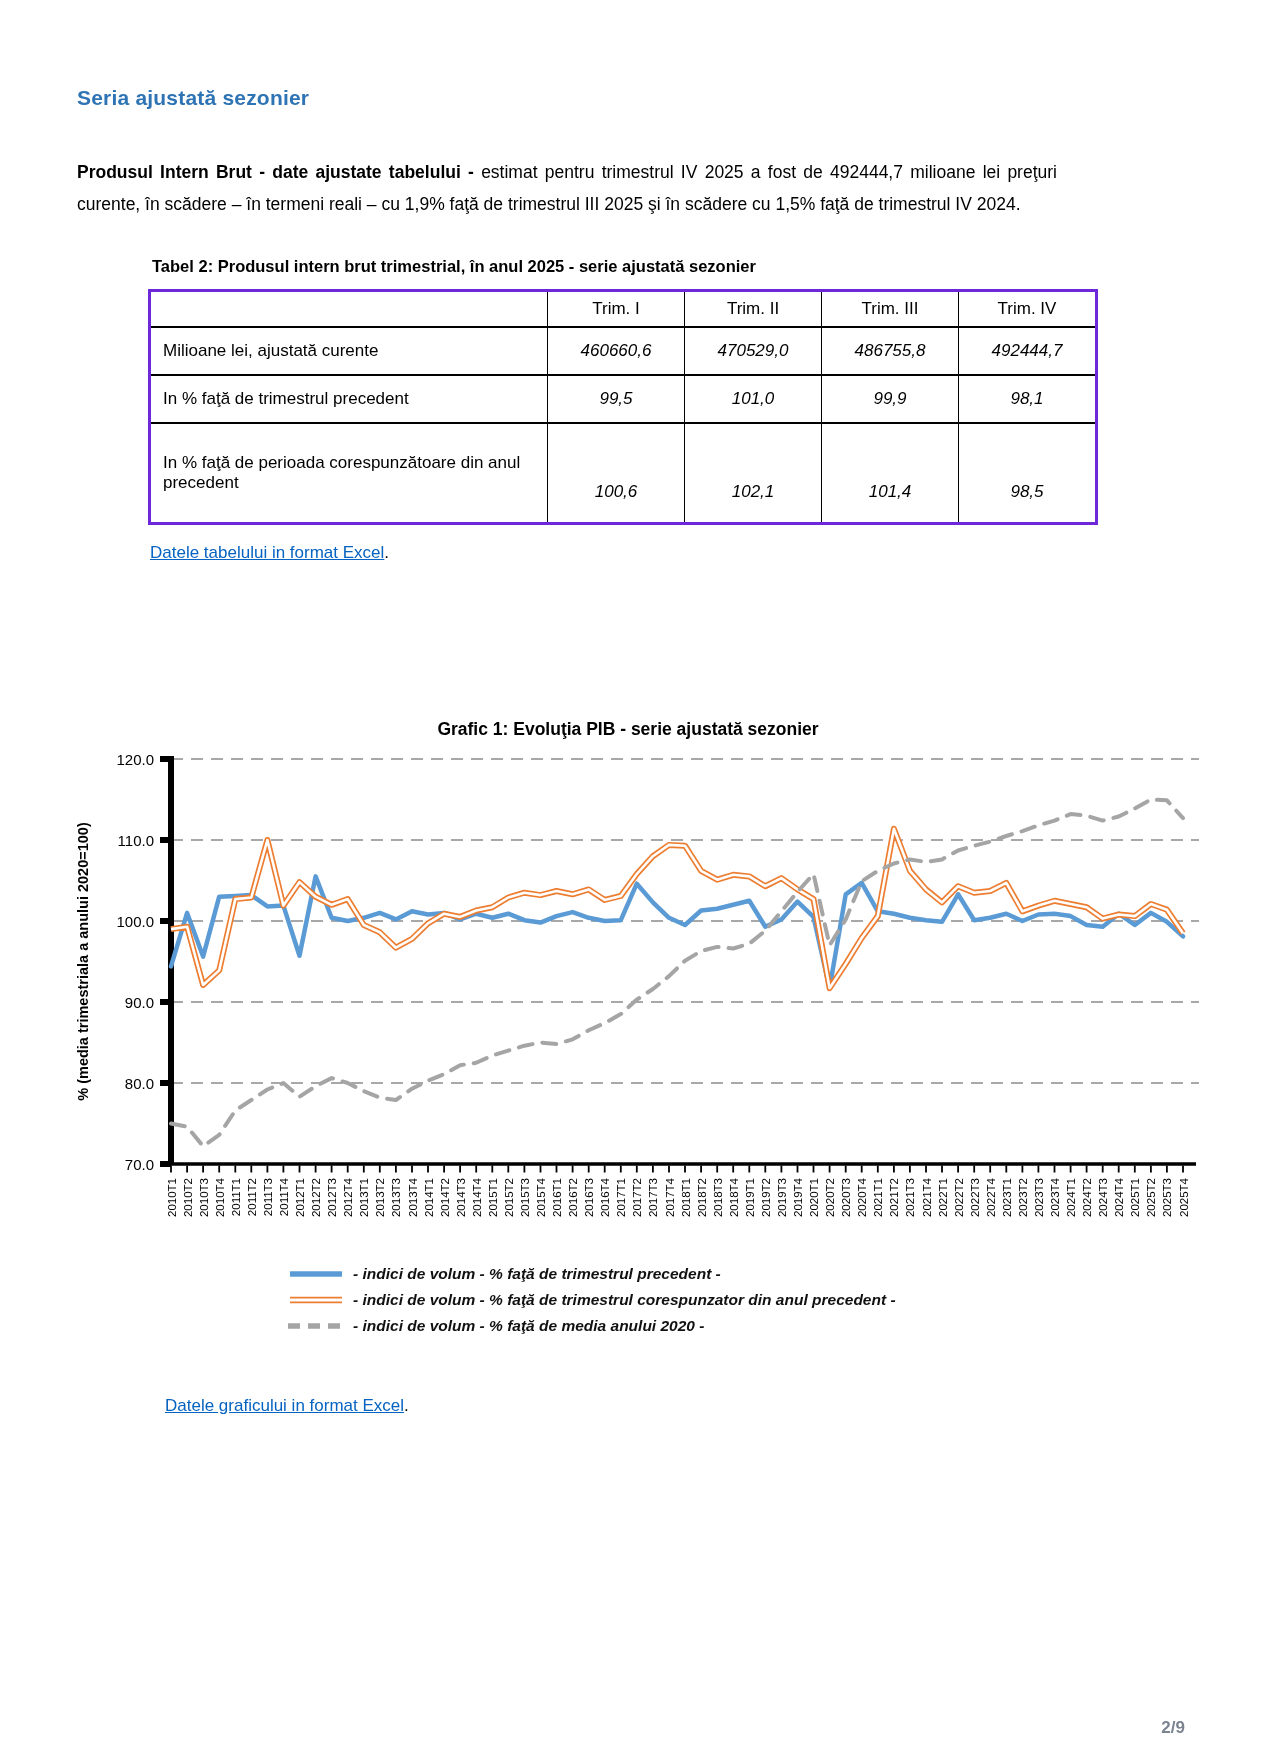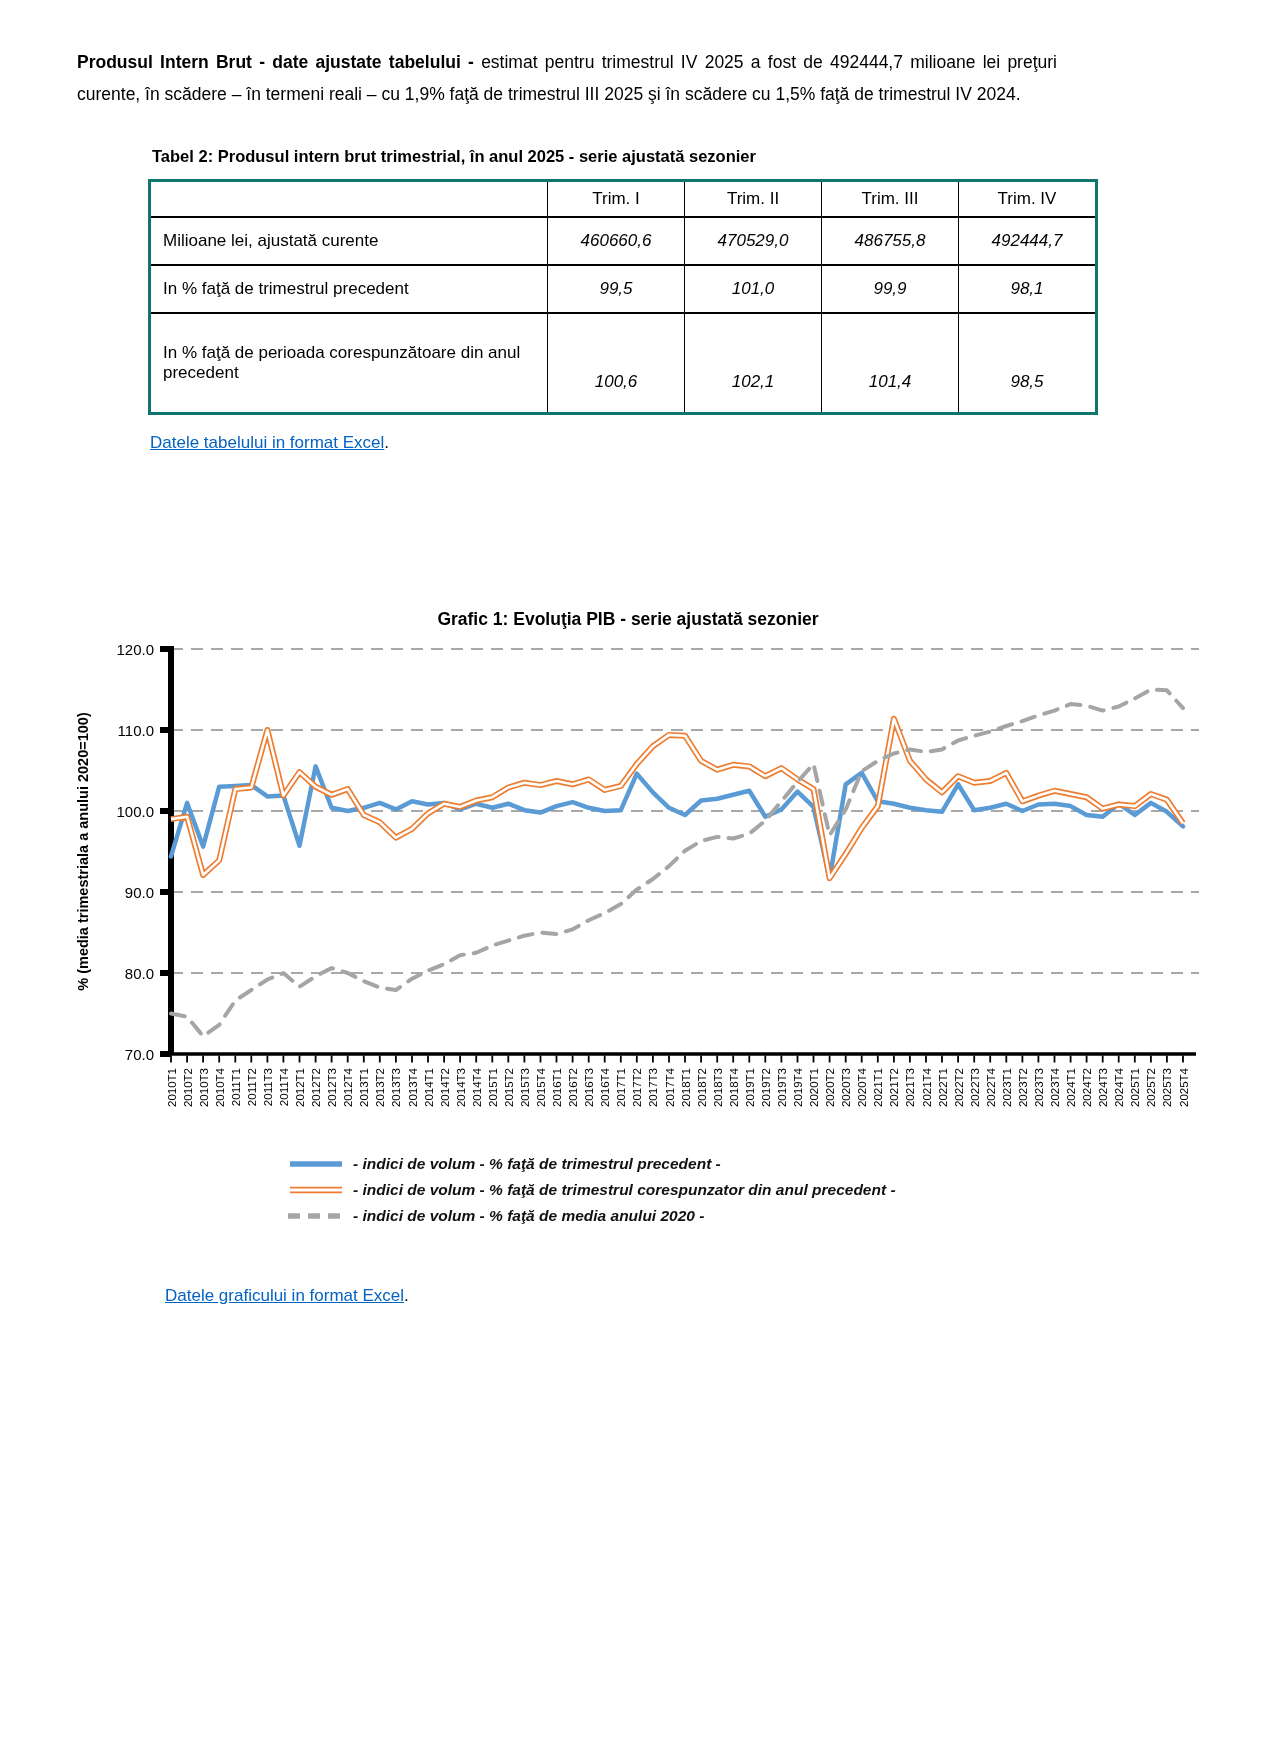--- a/index.html
+++ b/index.html
@@ -16,21 +16,21 @@
   p.intro{
     margin:47px 216px 0 77px;
     font-size:17.5px;line-height:1.8;text-align:justify;color:#000;
   }
   .tbl-title{
     margin:37px 8px 0 152px;
     font-size:16.5px;font-weight:bold;
   }
   table.gdp{
     margin:13px 0 0 148px;
-    border-collapse:collapse;border:3px solid #0f766e;
+    border-collapse:collapse;border:3px solid #6d28d9;
     font-size:17px;
   }
   table.gdp th, table.gdp td{
     border-left:1.5px solid #000;border-right:1.5px solid #000;
     border-top:2.5px solid #000;border-bottom:2.5px solid #000;
     padding:2px 12px;
   }
   table.gdp th{font-weight:normal;text-align:center;height:30px;}
   table.gdp td{height:42px;}
   td.lbl, th.lbl{width:372px;text-align:left;padding-left:8px;}
@@ -54,20 +54,21 @@
   .page-num{
     position:absolute;right:88px;bottom:22px;
     font-size:17px;font-weight:bold;color:#7b8390;
   }
 </style>
 </head>
 <body>
 
 <div class="page">
 
+  <h1 class="heading">Seria ajustată sezonier</h1>
 
   <p class="intro"><strong>Produsul Intern Brut - date ajustate tabelului - </strong><span> estimat pentru trimestrul IV 2025 a fost de 492444,7 milioane lei preţuri curente, în scădere – în termeni reali – cu 1,9% faţă de trimestrul III 2025 şi în scădere cu 1,5% faţă de trimestrul IV 2024.</span></p>
 
   <div class="tbl-title">Tabel 2: Produsul intern brut trimestrial, în anul 2025 - serie ajustată sezonier</div>
 
   <table class="gdp">
     <thead>
       <tr>
         <th class="lbl"></th>
         <th>Trim. I</th>

